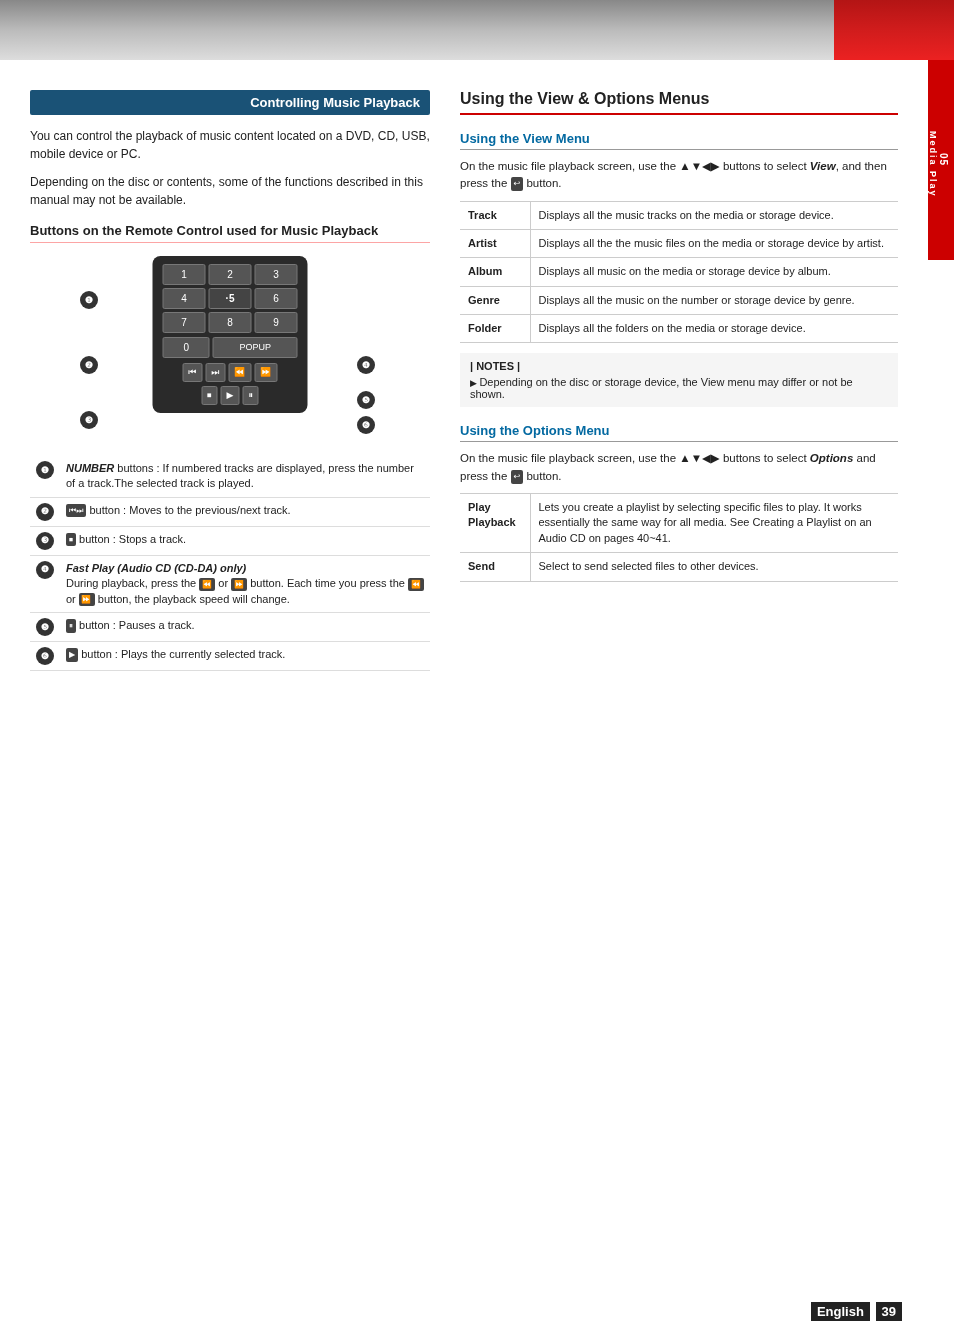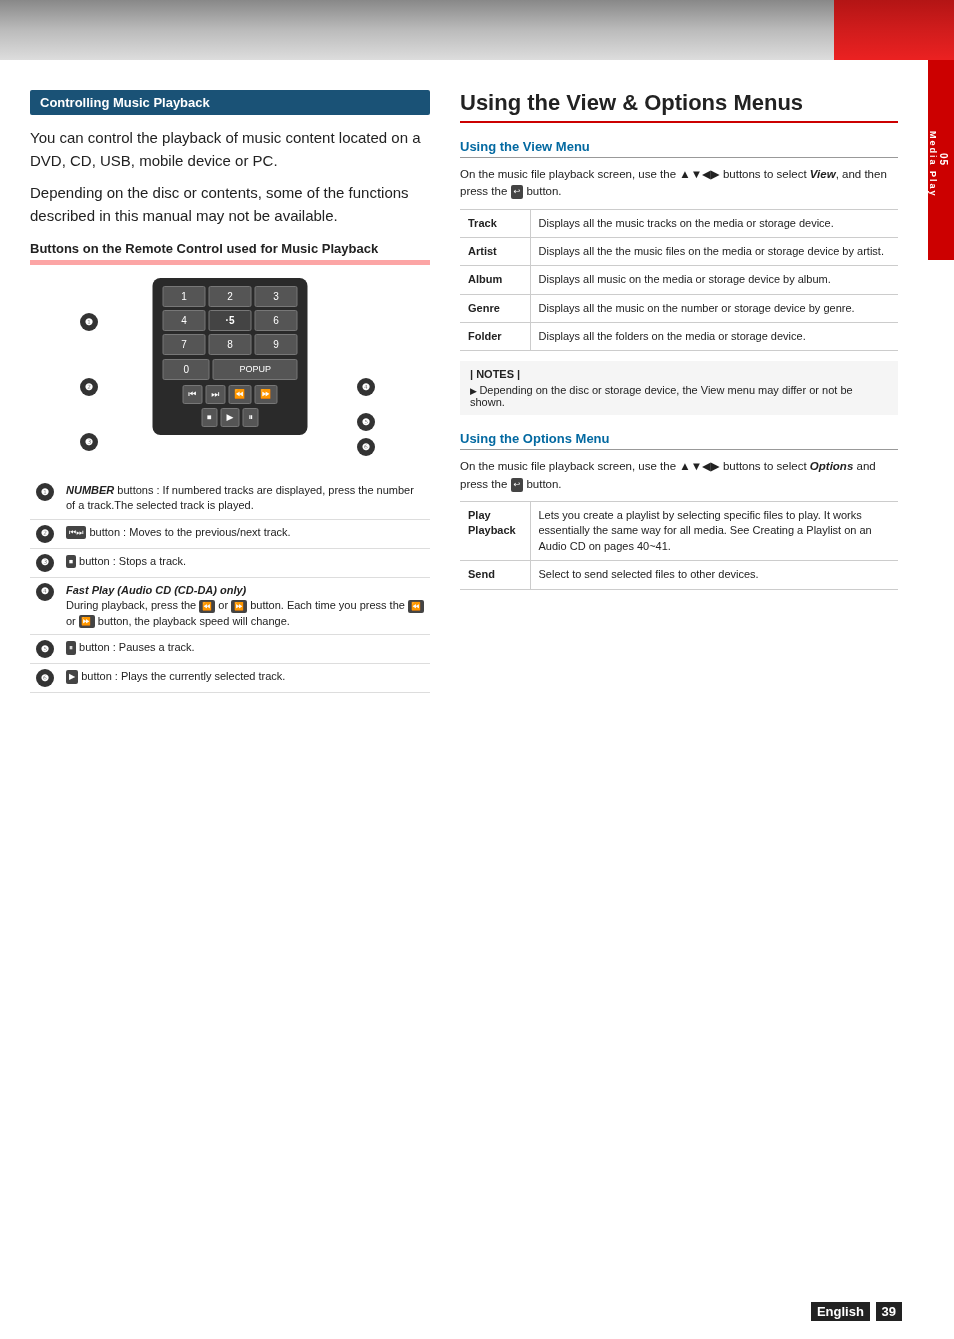--- a/index.html
+++ b/index.html
@@ -72,35 +72,36 @@
 
     
     .section-header-blue {
       background: #1a5276;
       color: #fff;
       padding: 5px 10px;
       font-size: 13px;
       font-weight: bold;
       margin-bottom: 12px;
       border-radius: 2px;
+      text-align: right;
     }
 
     .section-text {
-      font-size: 15px;
+      font-size: 12px;
       line-height: 1.5;
       margin-bottom: 10px;
     }
 
     
     .subsection-heading {
       font-size: 13px;
       font-weight: bold;
       margin-bottom: 8px;
       margin-top: 14px;
-      border-bottom: 5px solid #fca5a5;
+      border-bottom: 1px solid #fca5a5;
       padding-bottom: 4px;
     }
 
     .remote-btn {
       background: #555;
       color: #fff;
       text-align: center;
       padding: 4px 2px;
       font-size: 10px;
       border-radius: 2px;
@@ -199,21 +200,21 @@
       line-height: 1.4;
     }
     .info-table td:first-child {
       font-weight: bold;
       width: 70px;
       border-right: 1px solid #ccc;
     }
 
     
     .right-heading {
-      font-size: 22px;
+      font-size: 16px;
       font-weight: bold;
       border-bottom: 2px solid #c00;
       padding-bottom: 5px;
       margin-bottom: 14px;
       color: #222;
     }
 
     .right-subheading {
       font-size: 13px;
       font-weight: bold;

